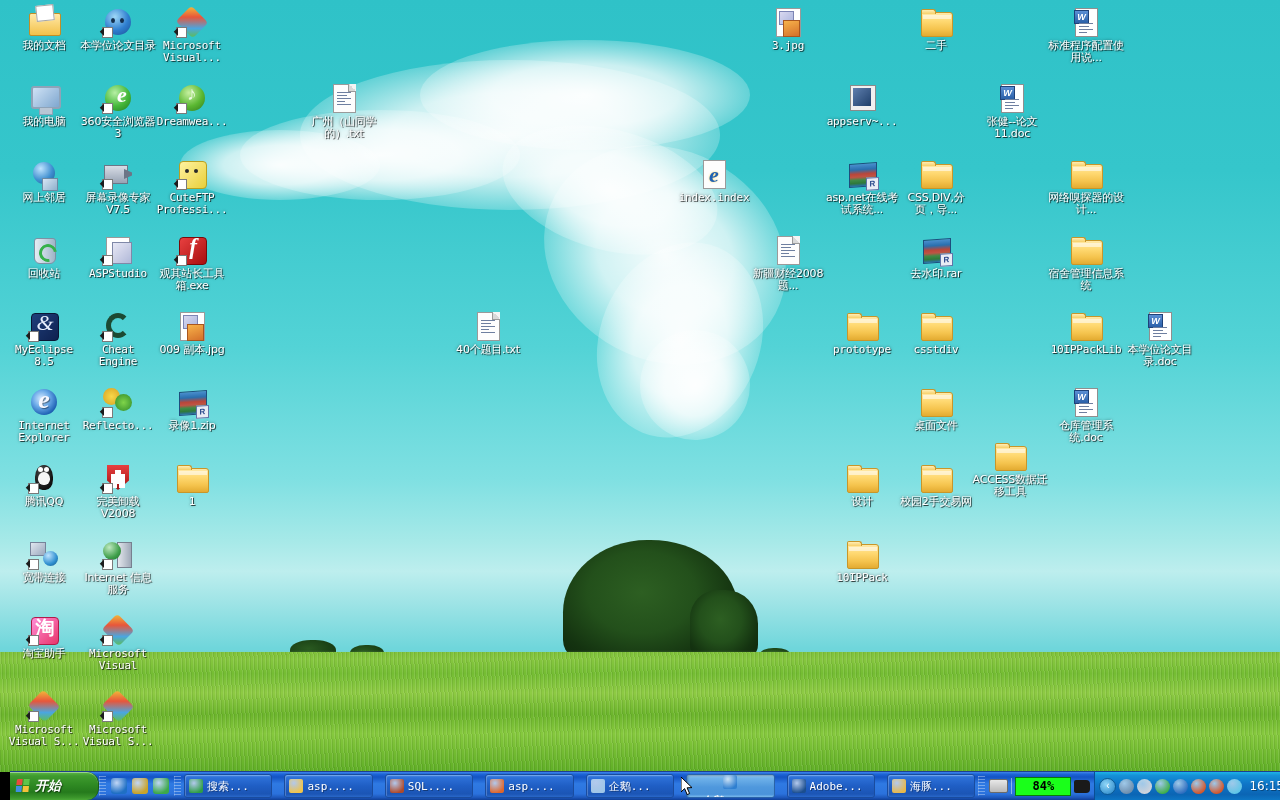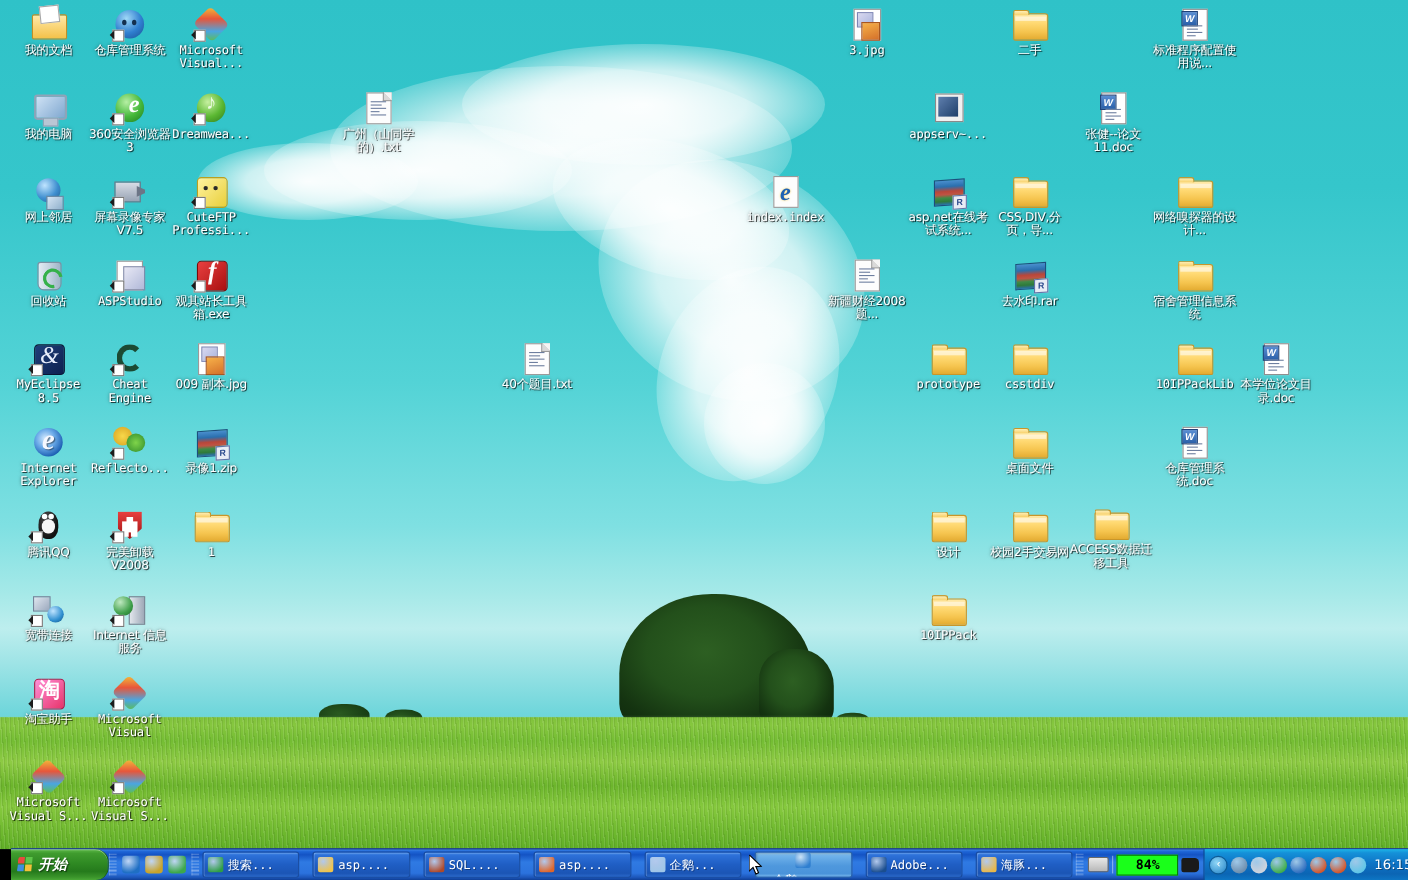--- a/index.html
+++ b/index.html
@@ -315,21 +315,21 @@
           <span class="ic-mydocs"></span>
         </div>
         <div class="lbl cjk">我的文档</div>
       </div>
       <div class="icon" style="left: 80px; top: 6px;">
         <div class="glyph sc">
           <span class="ic-circ" style="background:radial-gradient(circle at 38% 30%,#9fd8f7,#2f7fd0 55%,#1a4f92 100%);">
             <span style="position:absolute;left:6px;top:9px;width:4px;height:5px;border-radius:50%;background:#14304f;box-shadow:9px 0 0 #14304f;"></span>
           </span>
         </div>
-        <div class="lbl cjk">仓库管理系统</div>
+        <div class="lbl cjk">本学位论文目录</div>
       </div>
       <div class="icon" style="left: 154px; top: 6px;">
         <div class="glyph sc">
           <span style="position:absolute;left:4px;top:5px;width:24px;height:22px;background:linear-gradient(135deg,#f2c23a 0%,#e8563a 35%,#4aa6e0 70%,#5fbf4a 100%);transform:rotate(45deg);border-radius:4px;"></span>
         </div>
         <div class="lbl">Microsoft Visual...</div>
       </div>
       <div class="icon" style="left: 6px; top: 82px;">
         <div class="glyph">
           <span class="ic-monitor"></span>
@@ -670,21 +670,21 @@
           <span class="ic-folder"></span>
         </div>
         <div class="lbl cjk">设计</div>
       </div>
       <div class="icon" style="left: 898px; top: 462px;">
         <div class="glyph">
           <span class="ic-folder"></span>
         </div>
         <div class="lbl cjk">校园2手交易网</div>
       </div>
-      <div class="icon" style="left: 972px; top: 460px;">
+      <div class="icon" style="left: 972px; top: 440px;">
         <div class="glyph">
           <span class="ic-folder"></span>
         </div>
         <div class="lbl cjk">ACCESS数据迁移工具</div>
       </div>
       <div class="icon" style="left: 824px; top: 538px;">
         <div class="glyph">
           <span class="ic-folder"></span>
         </div>
         <div class="lbl">10IPPack</div>

